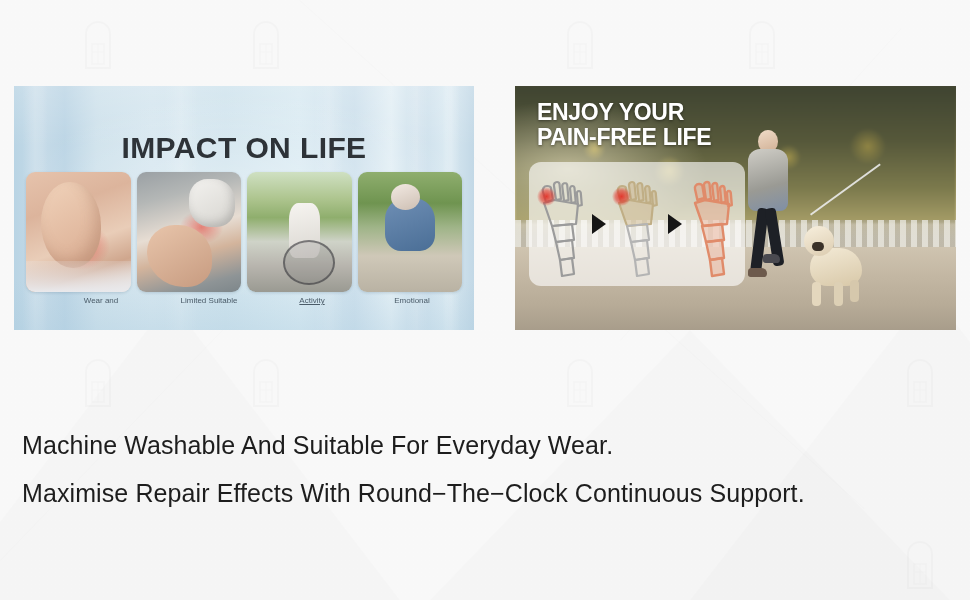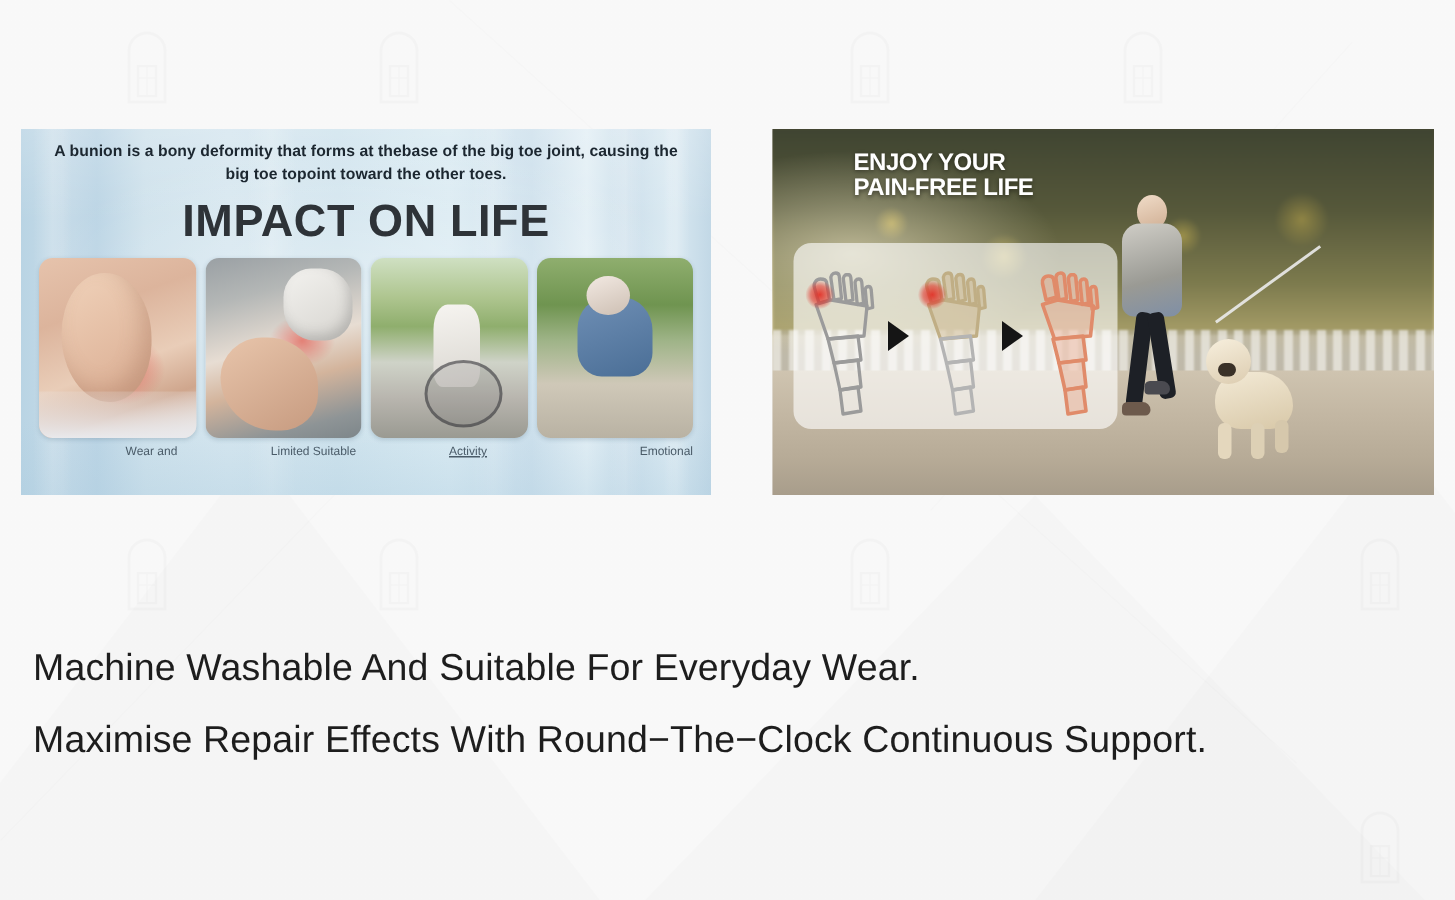--- a/index.html
+++ b/index.html
@@ -242,29 +242,28 @@
     background: linear-gradient(180deg, #cfc4b0 0%, #c3b7a3 35%, #b7ab97 70%, #a89d8b 100%);
   }
   .ri-sunglow {
     position: absolute; inset: 0;
     background: radial-gradient(ellipse 45% 40% at 12% 34%, rgba(255,246,214,0.55), rgba(255,246,214,0) 70%);
   }
 
   #ri-headline {
     position: absolute;
     left: 22px; top: 14px;
-    font-size: 16px;
+    font-size: 23px;
     font-weight: bold;
     line-height: 1.07;
     color: #ffffff;
     letter-spacing: -0.3px;
     text-shadow: 0 1px 3px rgba(0,0,0,0.45);
     white-space: pre-line;
     z-index: 4;
-    margin-left: 32px;
   }
 
   #ri-panel {
     position: absolute;
     left: 14px; top: 76px;
     width: 216px; height: 124px;
     border-radius: 12px;
     background: rgba(255,255,255,0.62);
     z-index: 3;
     display: flex;
@@ -390,21 +389,20 @@
 <div id="images-row">
 
   <div id="left-image">
     <div class="li-streak" style="left:8px;   width:26px; opacity:.35;"></div>
     <div class="li-streak" style="left:150px; width:34px; opacity:.30;"></div>
     <div class="li-streak" style="left:300px; width:30px; opacity:.28;"></div>
     <div class="li-streak" style="left:392px; width:22px; opacity:.45;"></div>
     <div class="li-streak" style="left:428px; width:18px; opacity:.38;"></div>
     <div class="li-vignette"></div>
 
-    <div id="li-subtitle">A bunion is a bony deformity that forms at thebase of the big toe joint, causing the big toe topoint toward the other toes.</div>
 
     <div id="li-headline">IMPACT ON LIFE</div>
 
     <div id="li-grid">
       <div class="li-cell">
         <div class="ph ph-pain"></div>
       </div>
       <div class="li-cell">
         <div class="ph ph-foot"></div>
       </div>
@@ -412,21 +410,21 @@
         <div class="ph ph-wheel"></div>
       </div>
       <div class="li-cell">
         <div class="ph ph-elder"></div>
       </div>
     </div>
 
     <div class="li-cap" style="left:42px;  width:90px;">Wear and</div>
     <div class="li-cap" style="left:140px; width:110px;">Limited Suitable</div>
     <div class="li-cap" style="left:248px; width:100px;text-decoration:underline;">Activity</div>
-    <div class="li-cap" style="left:348px; width:100px;text-align:right;">Emotional</div>
+    <div class="li-cap" style="left:348px; width:100px;">Emotional</div>
   </div>
 
   <div id="right-image">
     <div id="ri-scene">
       <div class="ri-trees"></div>
       <div class="ri-fence"></div>
       <div class="ri-path"></div>
       <div class="ri-sunglow"></div>
     </div>
 

